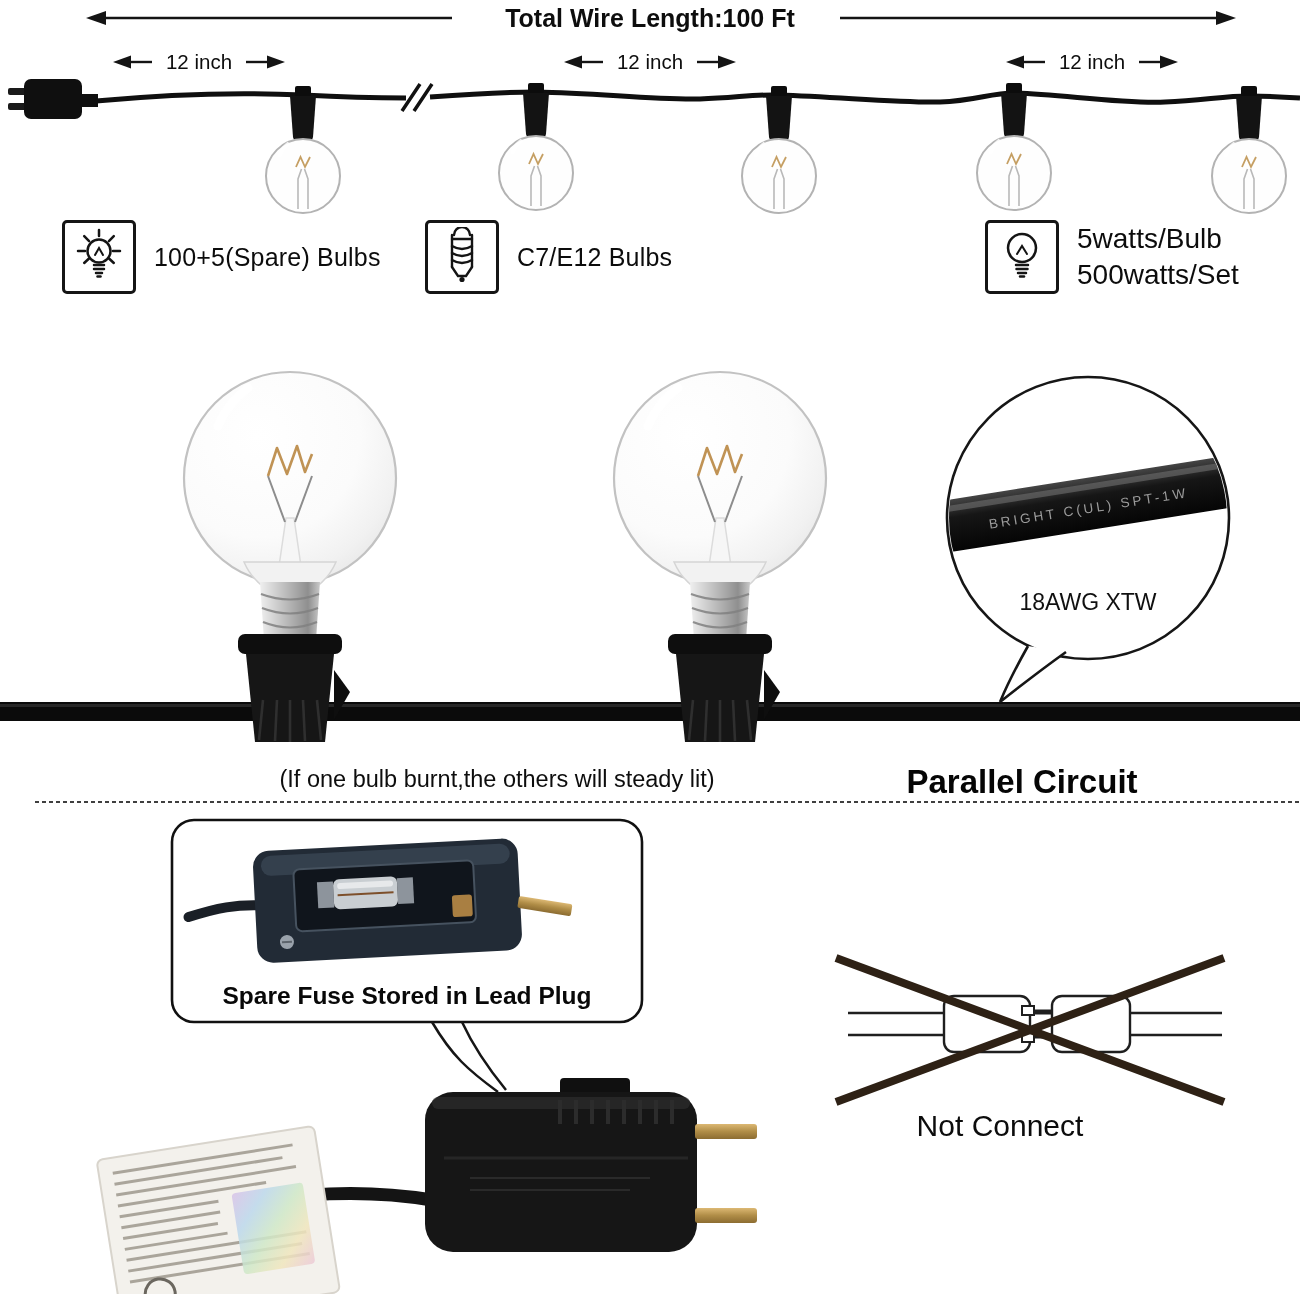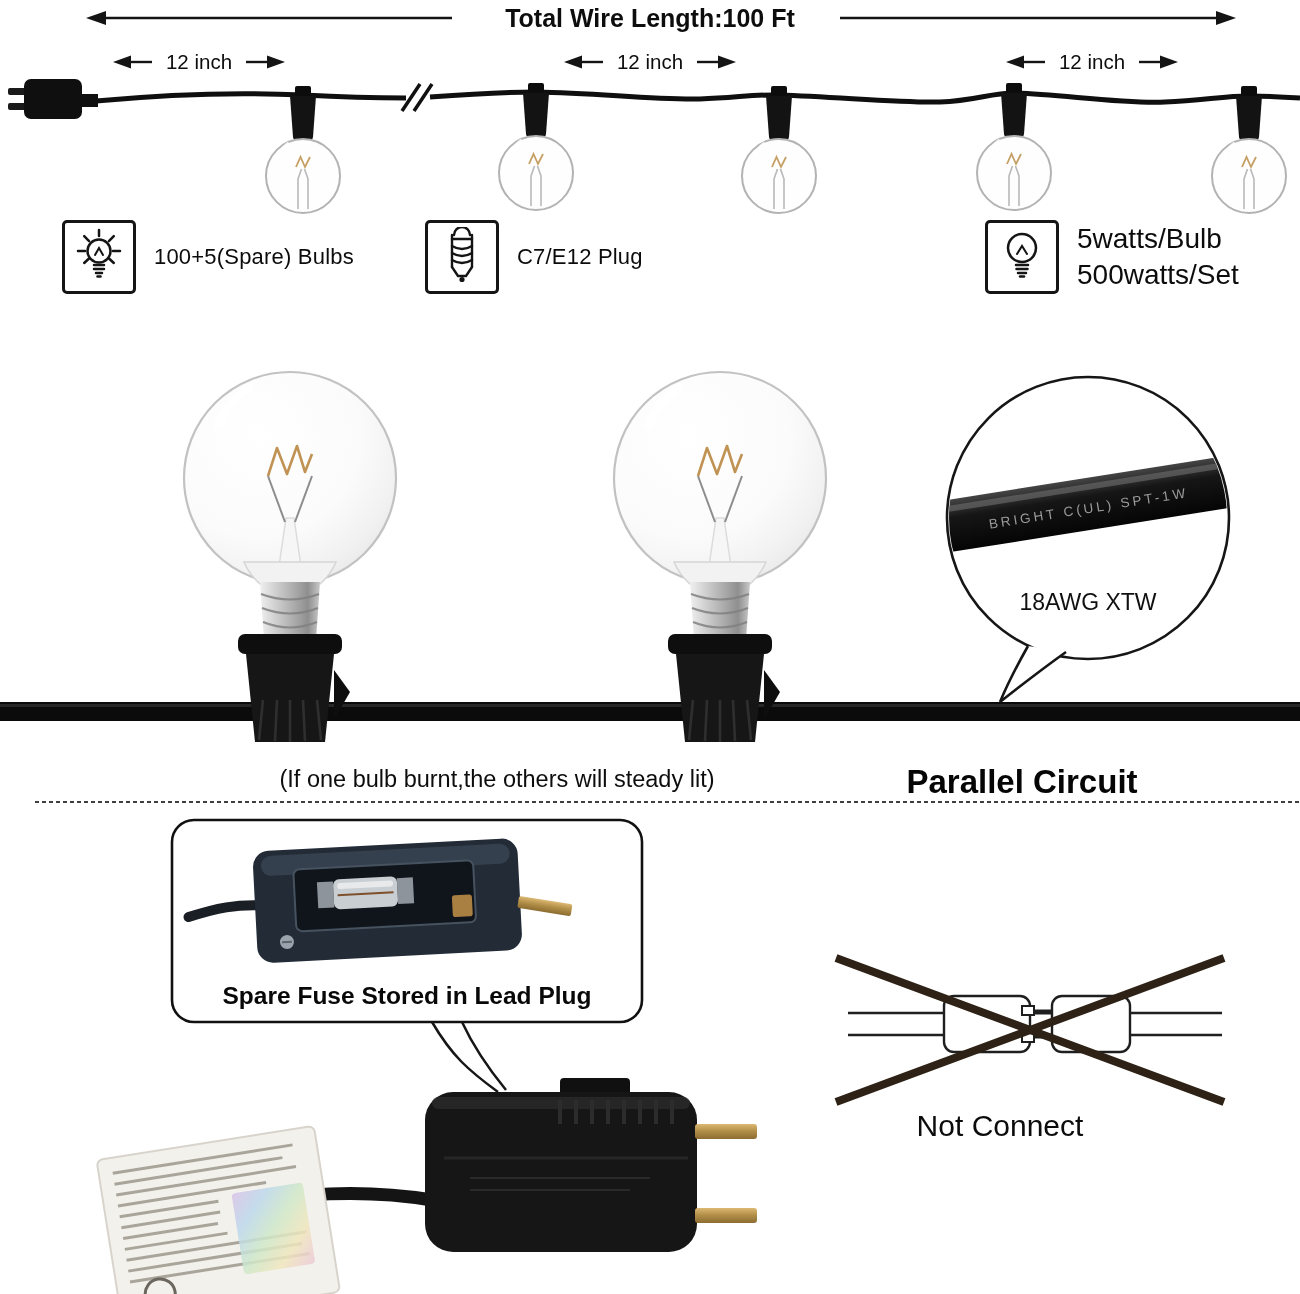--- a/index.html
+++ b/index.html
@@ -3,21 +3,21 @@
 <meta charset="utf-8">
 <style>
   html,body{margin:0;padding:0;background:#ffffff;}
   #canvas{position:relative;width:1300px;height:1294px;background:#fff;overflow:hidden;
           font-family:"Liberation Sans", sans-serif;color:#0d0d0d;}
   .abs{position:absolute;}
   svg text{font-family:"Liberation Sans", sans-serif;}
   .feature{position:absolute;top:220px;display:flex;align-items:center;gap:18px;}
   .fbox{width:74px;height:74px;border:3px solid #151515;border-radius:5px;box-sizing:border-box;
         display:flex;align-items:center;justify-content:center;background:#fff;flex:0 0 auto;}
-  .flabel{font-size:22px;color:#0c0c0c;letter-spacing:.2px;white-space:nowrap;}
+  .flabel{font-size:25px;color:#0c0c0c;letter-spacing:.2px;white-space:nowrap;}
   .flabel2{font-size:28px;line-height:1.3;color:#0c0c0c;white-space:nowrap;}
 </style>
 </head>
 <body>
 
 <div id="canvas">
 
   <svg class="abs" style="left:0;top:0" width="1300" height="215" viewBox="0 0 1300 215" xmlns="http://www.w3.org/2000/svg" xmlns:xlink="http://www.w3.org/1999/xlink">
     <defs>
       <g id="miniSock">
@@ -116,21 +116,21 @@
           <line x1="40" y1="8" x2="40" y2="40"></line>
           <line x1="20" y1="12" x2="40" y2="12"></line>
           <path d="M20,19 q10,6 20,0"></path>
           <path d="M20,26 q10,6 20,0"></path>
           <path d="M20,33 q10,6 20,0"></path>
           <path d="M20,40 L26,49 L34,49 L40,40"></path>
           <circle cx="30" cy="52.5" r="2.6" fill="#141414" stroke="none"></circle>
         </g>
       </svg>
     </div>
-    <div class="flabel">C7/E12 Plug</div>
+    <div class="flabel">C7/E12 Bulbs</div>
   </div>
 
 
   <div class="feature" style="left:985px">
     <div class="fbox">
       <svg width="60" height="60" viewBox="0 0 60 60">
         <g stroke="#141414" stroke-width="2.5" fill="none" stroke-linecap="round">
           <circle cx="30" cy="21" r="14"></circle>
           <path d="M25,27 L30,19 L35,27" stroke-width="2"></path>
           <line x1="24" y1="38" x2="36" y2="38"></line>

